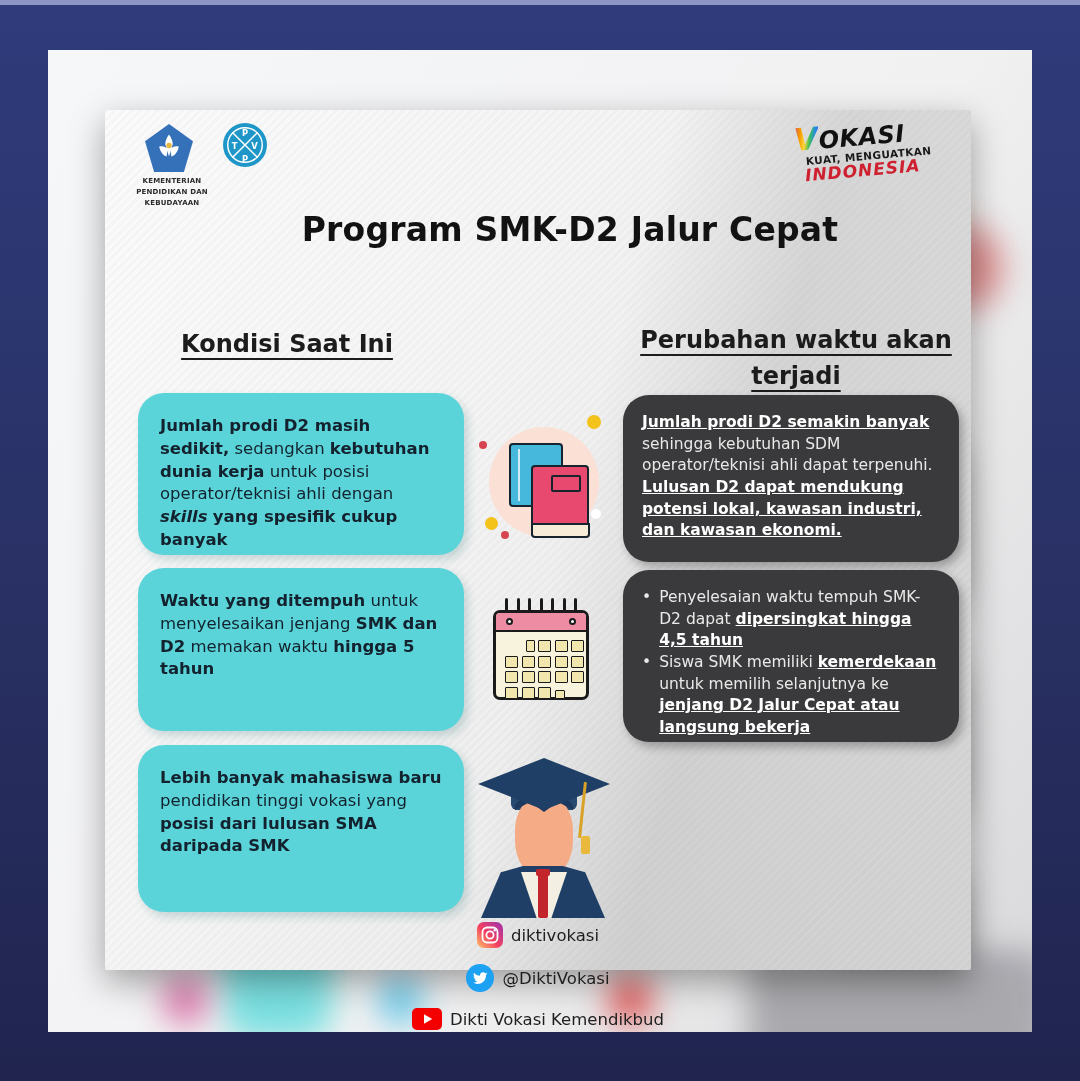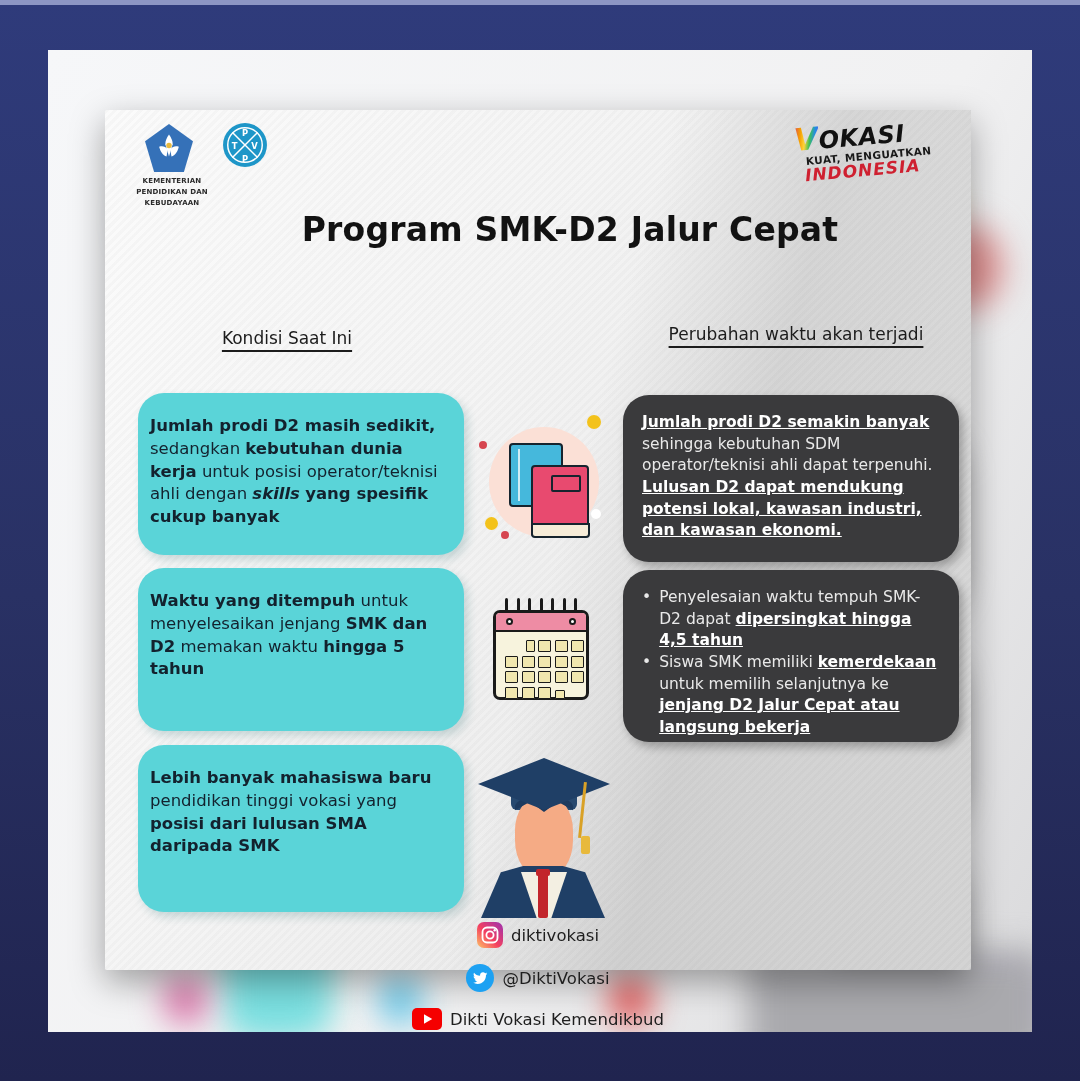--- a/index.html
+++ b/index.html
@@ -36,30 +36,30 @@
   .vokasi-line1{font-weight:800;font-style:italic;color:#111;font-size:24px;letter-spacing:.5px;}
   .vokasi-v{font-size:31px;font-weight:800;font-style:italic;
       background:linear-gradient(100deg,#d6336c,#f59f00 28%,#ffd43b 44%,#40c057 60%,#228be6 76%,#7048e8);
       -webkit-background-clip:text;background-clip:text;color:transparent;}
   .vokasi-line2{font-size:10.5px;font-weight:800;color:#1a1a1a;letter-spacing:.4px;margin:1px 0 0 10px;}
   .vokasi-line3{font-size:17px;font-weight:800;font-style:italic;color:#cf2030;margin:0 0 0 8px;letter-spacing:1px;}
 
   .title{left:0;top:100px;width:100%;text-align:center;font-size:33px;font-weight:800;color:#121212;letter-spacing:.2px;margin-left:32px;}
   .subtitle{left:0;top:147px;width:100%;text-align:center;font-size:25px;font-weight:800;color:#161616;}
 
-  .col-header{font-size:17px;font-weight:400;color:#1c1c1c;text-align:center;
+  .col-header{font-size:24px;font-weight:700;color:#1c1c1c;text-align:center;
       text-decoration:underline;text-decoration-thickness:2px;text-underline-offset:6px;line-height:1.5;}
   .col-header-left{left:48px;top:216px;width:268px;}
   .col-header-right{left:526px;top:212px;width:330px;}
 
   
   .box{border-radius:26px;font-size:16.5px;line-height:1.38;}
   .box .b{font-weight:800;}
   .box .i{font-style:italic;}
-  .cyan{left:33px;width:326px;background:#5ad4d8;color:#13222e;padding:22px 12px;
+  .cyan{left:33px;width:326px;background:#5ad4d8;color:#13222e;padding:22px 22px;
         box-shadow:4px 5px 10px rgba(40,110,115,.22);}
   .dark{left:518px;width:336px;background:#3a3a3c;color:#e9e9e9;padding:17px 19px;font-size:15.5px;line-height:1.4;
         box-shadow:4px 5px 10px rgba(0,0,0,.28);}
   .dark .b{color:#ffffff;text-decoration:underline;}
   #c1{top:283px;height:162px;} #c2{top:458px;height:163px;} #c3{top:635px;height:167px;}
   #d1{top:285px;height:167px;} #d2{top:460px;height:172px;} #d3{top:633px;height:172px;}
   .bul{display:flex;gap:8px;}
   .bul::before{content:"•";flex:0 0 auto;line-height:1.4;}
 
   

